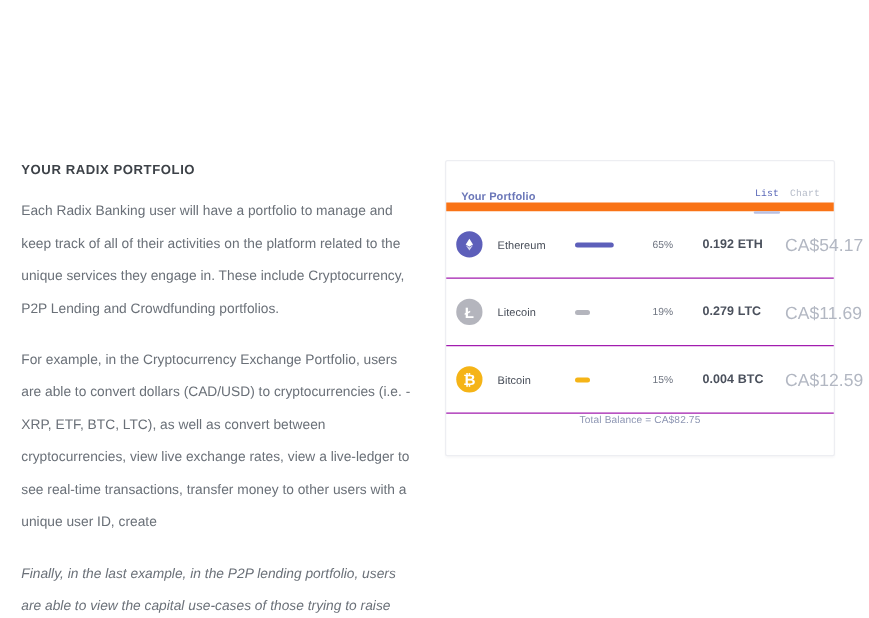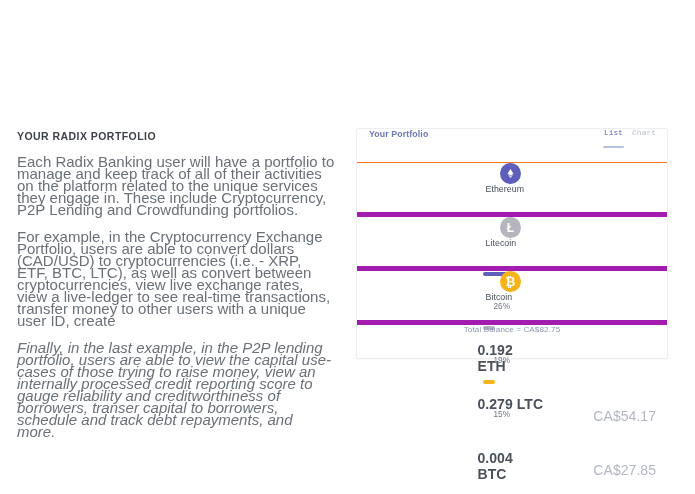--- a/index.html
+++ b/index.html
@@ -33,22 +33,22 @@
   .copy-title {
     font-size: 10.5px;
     font-weight: bold;
     letter-spacing: 0.45px;
     color: #3d4248;
     margin: 0 0 13px 0;
     line-height: 1.2;
   }
 
   .copy-para {
-    font-size: 15px;
-    line-height: 12px;
+    font-size: 11px;
+    line-height: 26px;
     color: #6a7078;
     margin: 0 0 15px 0;
     letter-spacing: 0.01px;
   }
   .copy-para:last-child { margin-bottom: 0; font-style: italic; }
 
   
   .card {
     position: absolute;
     left: 356px;
@@ -57,23 +57,23 @@
     background: #ffffff;
     border: 1px solid #edeef2;
     border-radius: 2px;
     box-sizing: border-box;
     box-shadow: 0 1px 2px rgba(40,45,70,0.03);
   }
 
   .card-head {
     position: relative;
     height: 33px;
-    border-bottom: 1px solid #f97316;
-    display: flex;
-    align-items: flex-start;
+    border-bottom: 7px solid #f97316;
+    display: flex;
+    align-items: flex-end;
     padding: 0 11px 0 12px;
   }
 
   .card-title {
     font-size: 8.8px;
     font-weight: bold;
     color: #6b77b8;
     letter-spacing: 0.1px;
   }
 
@@ -103,24 +103,23 @@
     height: 2px;
     background: #b9c0e2;
     border-radius: 1px;
   }
 
   
   .row {
     display: flex;
     align-items: center;
     height: 54px;
-    border-bottom: 5px solid #a21caf;
+    border-bottom: 1px solid #a21caf;
     padding: 0 11px 0 8px;
     box-sizing: border-box;
-    flex-direction: column;
   }
 
   .coin-icon {
     width: 21px;
     height: 21px;
     border-radius: 50%;
     flex: 0 0 21px;
     display: flex;
     align-items: center;
     justify-content: center;
@@ -156,21 +155,21 @@
   .pct {
     font-size: 8.2px;
     color: #6e7480;
     flex: 0 0 40px;
     width: 40px;
     margin-left: 6px;
     letter-spacing: 0.05px;
   }
 
   .amount {
-    font-size: 14px;
+    font-size: 10px;
     font-weight: bold;
     color: #4a505c;
     flex: 0 0 66px;
     width: 66px;
     letter-spacing: 0.05px;
   }
 
   .value {
     font-size: 14px;
     color: #b2b7c2;
@@ -221,35 +220,35 @@
           <span class="coin-icon" style="background:#5d5fba">
             <svg width="11" height="11" viewBox="0 0 24 24" aria-hidden="true">
               <path fill="#ffffff" d="M12 2 5.6 12.3 12 16.1l6.4-3.8L12 2z"></path>
               <path fill="#ffffff" fill-opacity="0.75" d="M12 17.4 5.6 13.6 12 22.5l6.4-8.9-6.4 3.8z"></path>
             </svg>
           </span>
           <span class="coin-name">Ethereum</span>
           <span class="bar-wrap">
             <span class="bar" style="width:31px;background:#5d5fba"></span>
           </span>
-          <span class="pct">26%</span>
+          <span class="pct">65%</span>
           <span class="amount">0.192 ETH</span>
           <span class="value">CA$54.17</span>
         </div>
         <div class="row">
           <span class="coin-icon" style="background:#b4b5bd">
             <span class="coin-glyph">Ł</span>
           </span>
           <span class="coin-name">Litecoin</span>
           <span class="bar-wrap">
             <span class="bar" style="width:12px;background:#b4b5bd"></span>
           </span>
           <span class="pct">19%</span>
           <span class="amount">0.279 LTC</span>
-          <span class="value">CA$27.85</span>
+          <span class="value">CA$11.69</span>
         </div>
         <div class="row">
           <span class="coin-icon" style="background:#f5b417">
             <span class="coin-glyph">₿</span>
           </span>
           <span class="coin-name">Bitcoin</span>
           <span class="bar-wrap">
             <span class="bar" style="width:12px;background:#f5b417"></span>
           </span>
           <span class="pct">15%</span>

